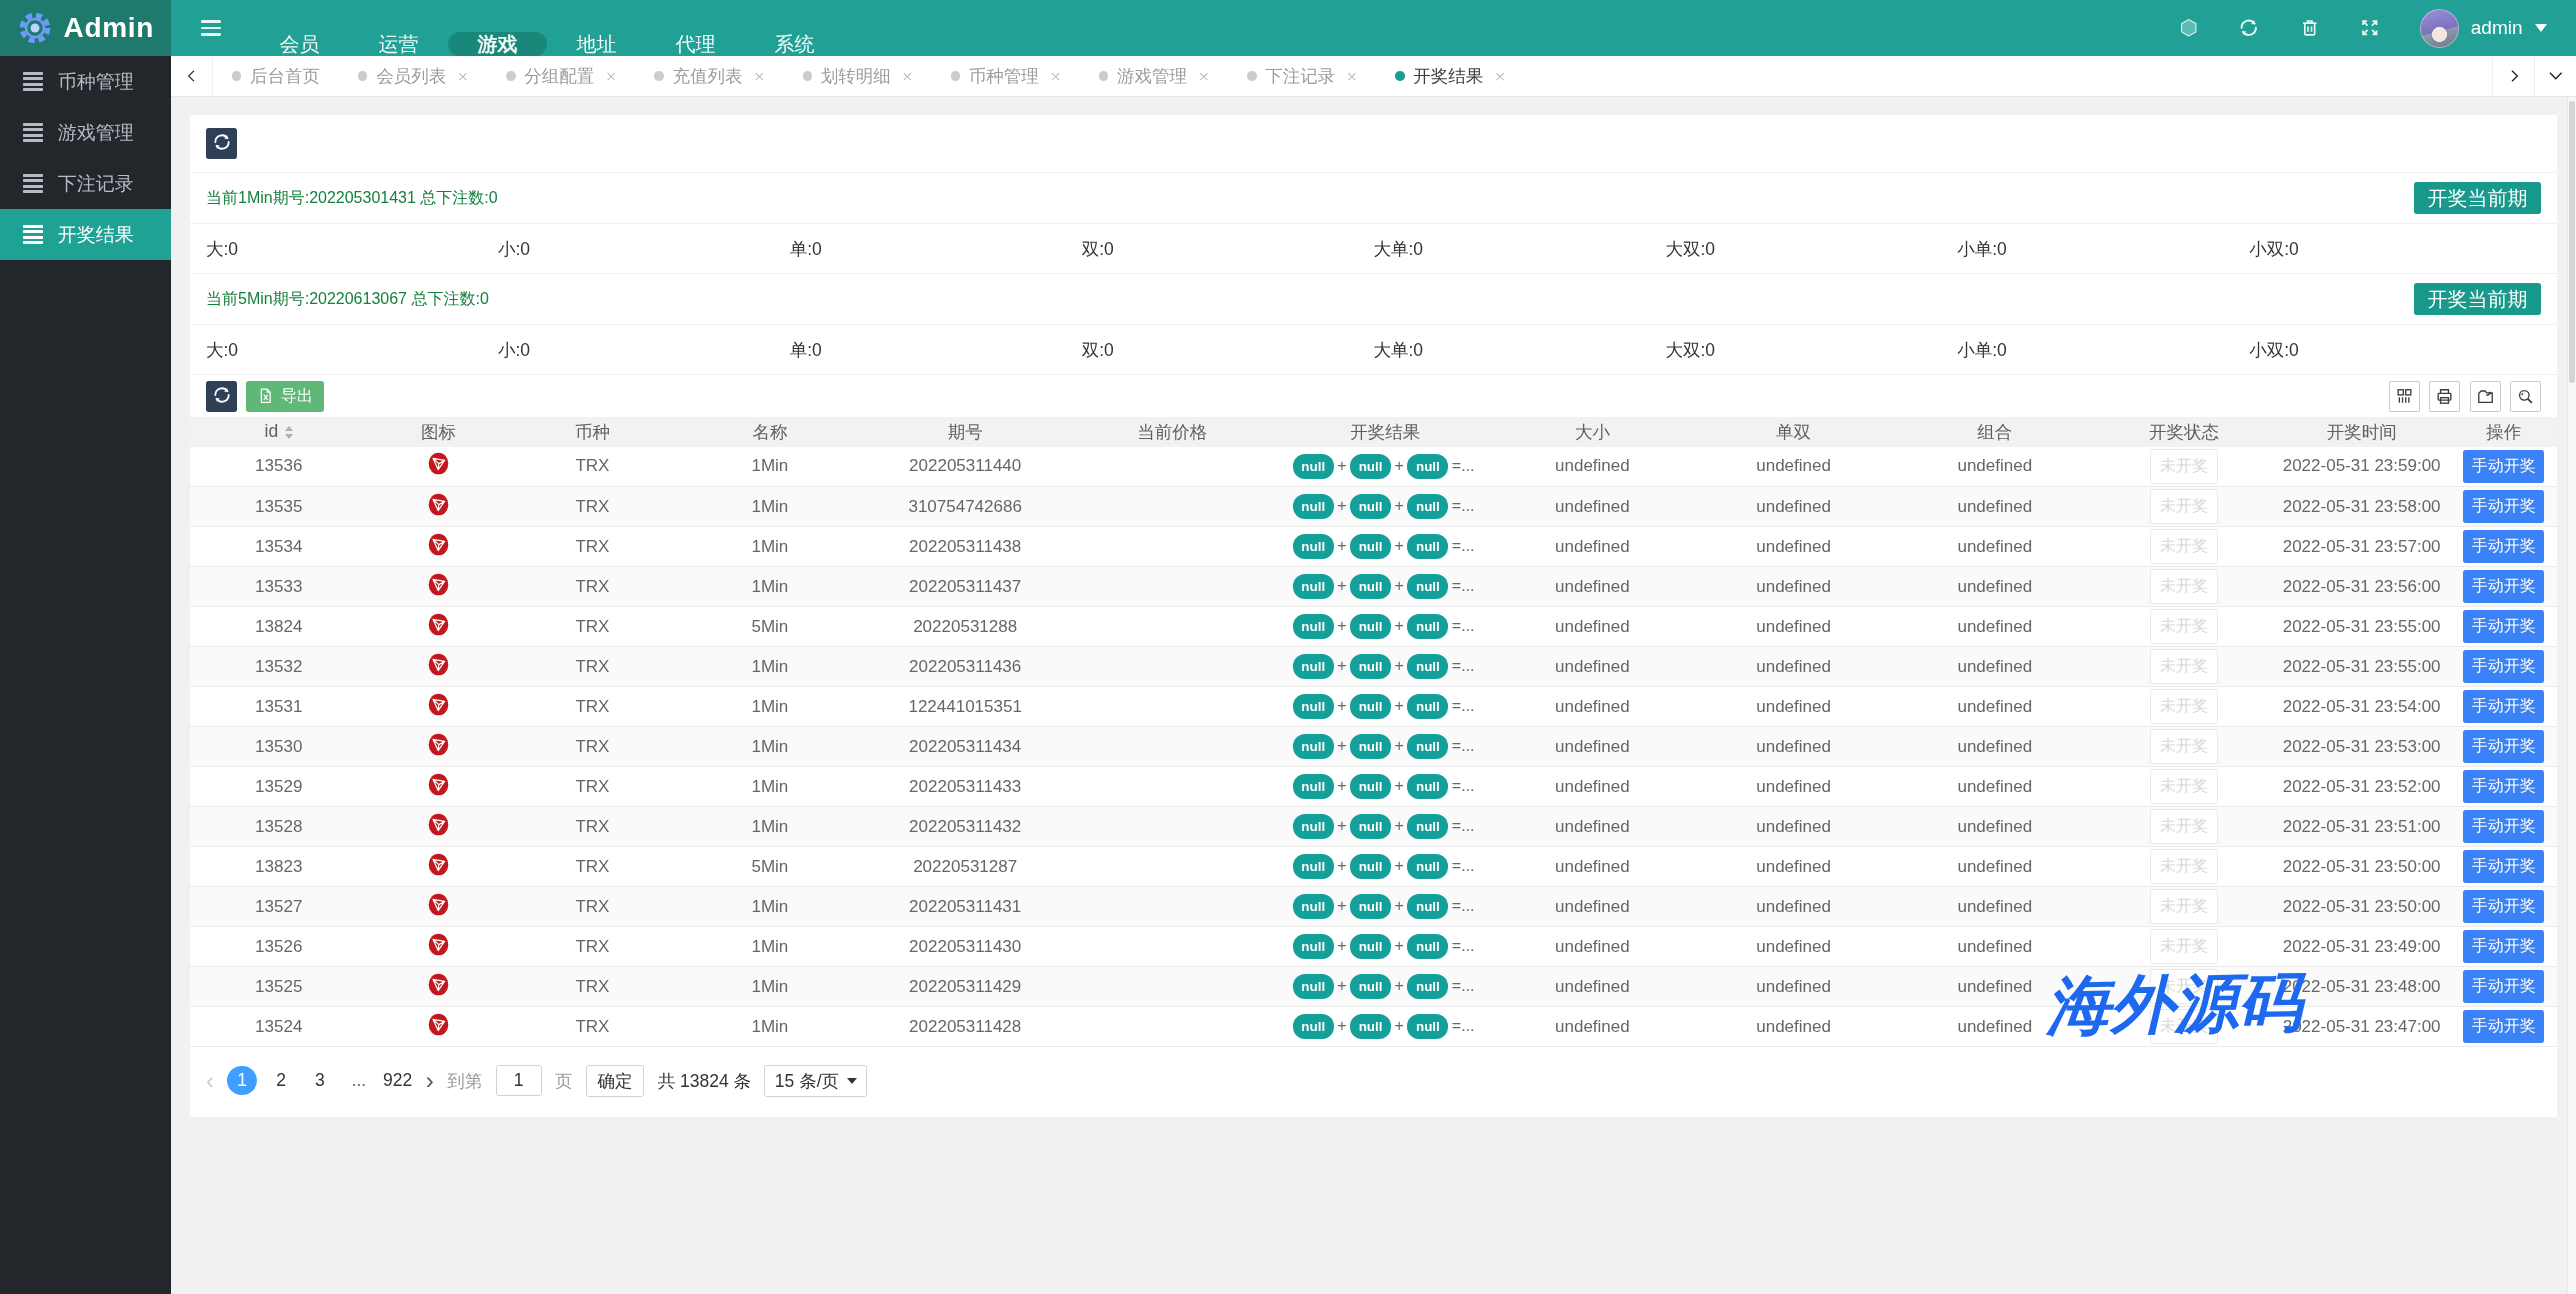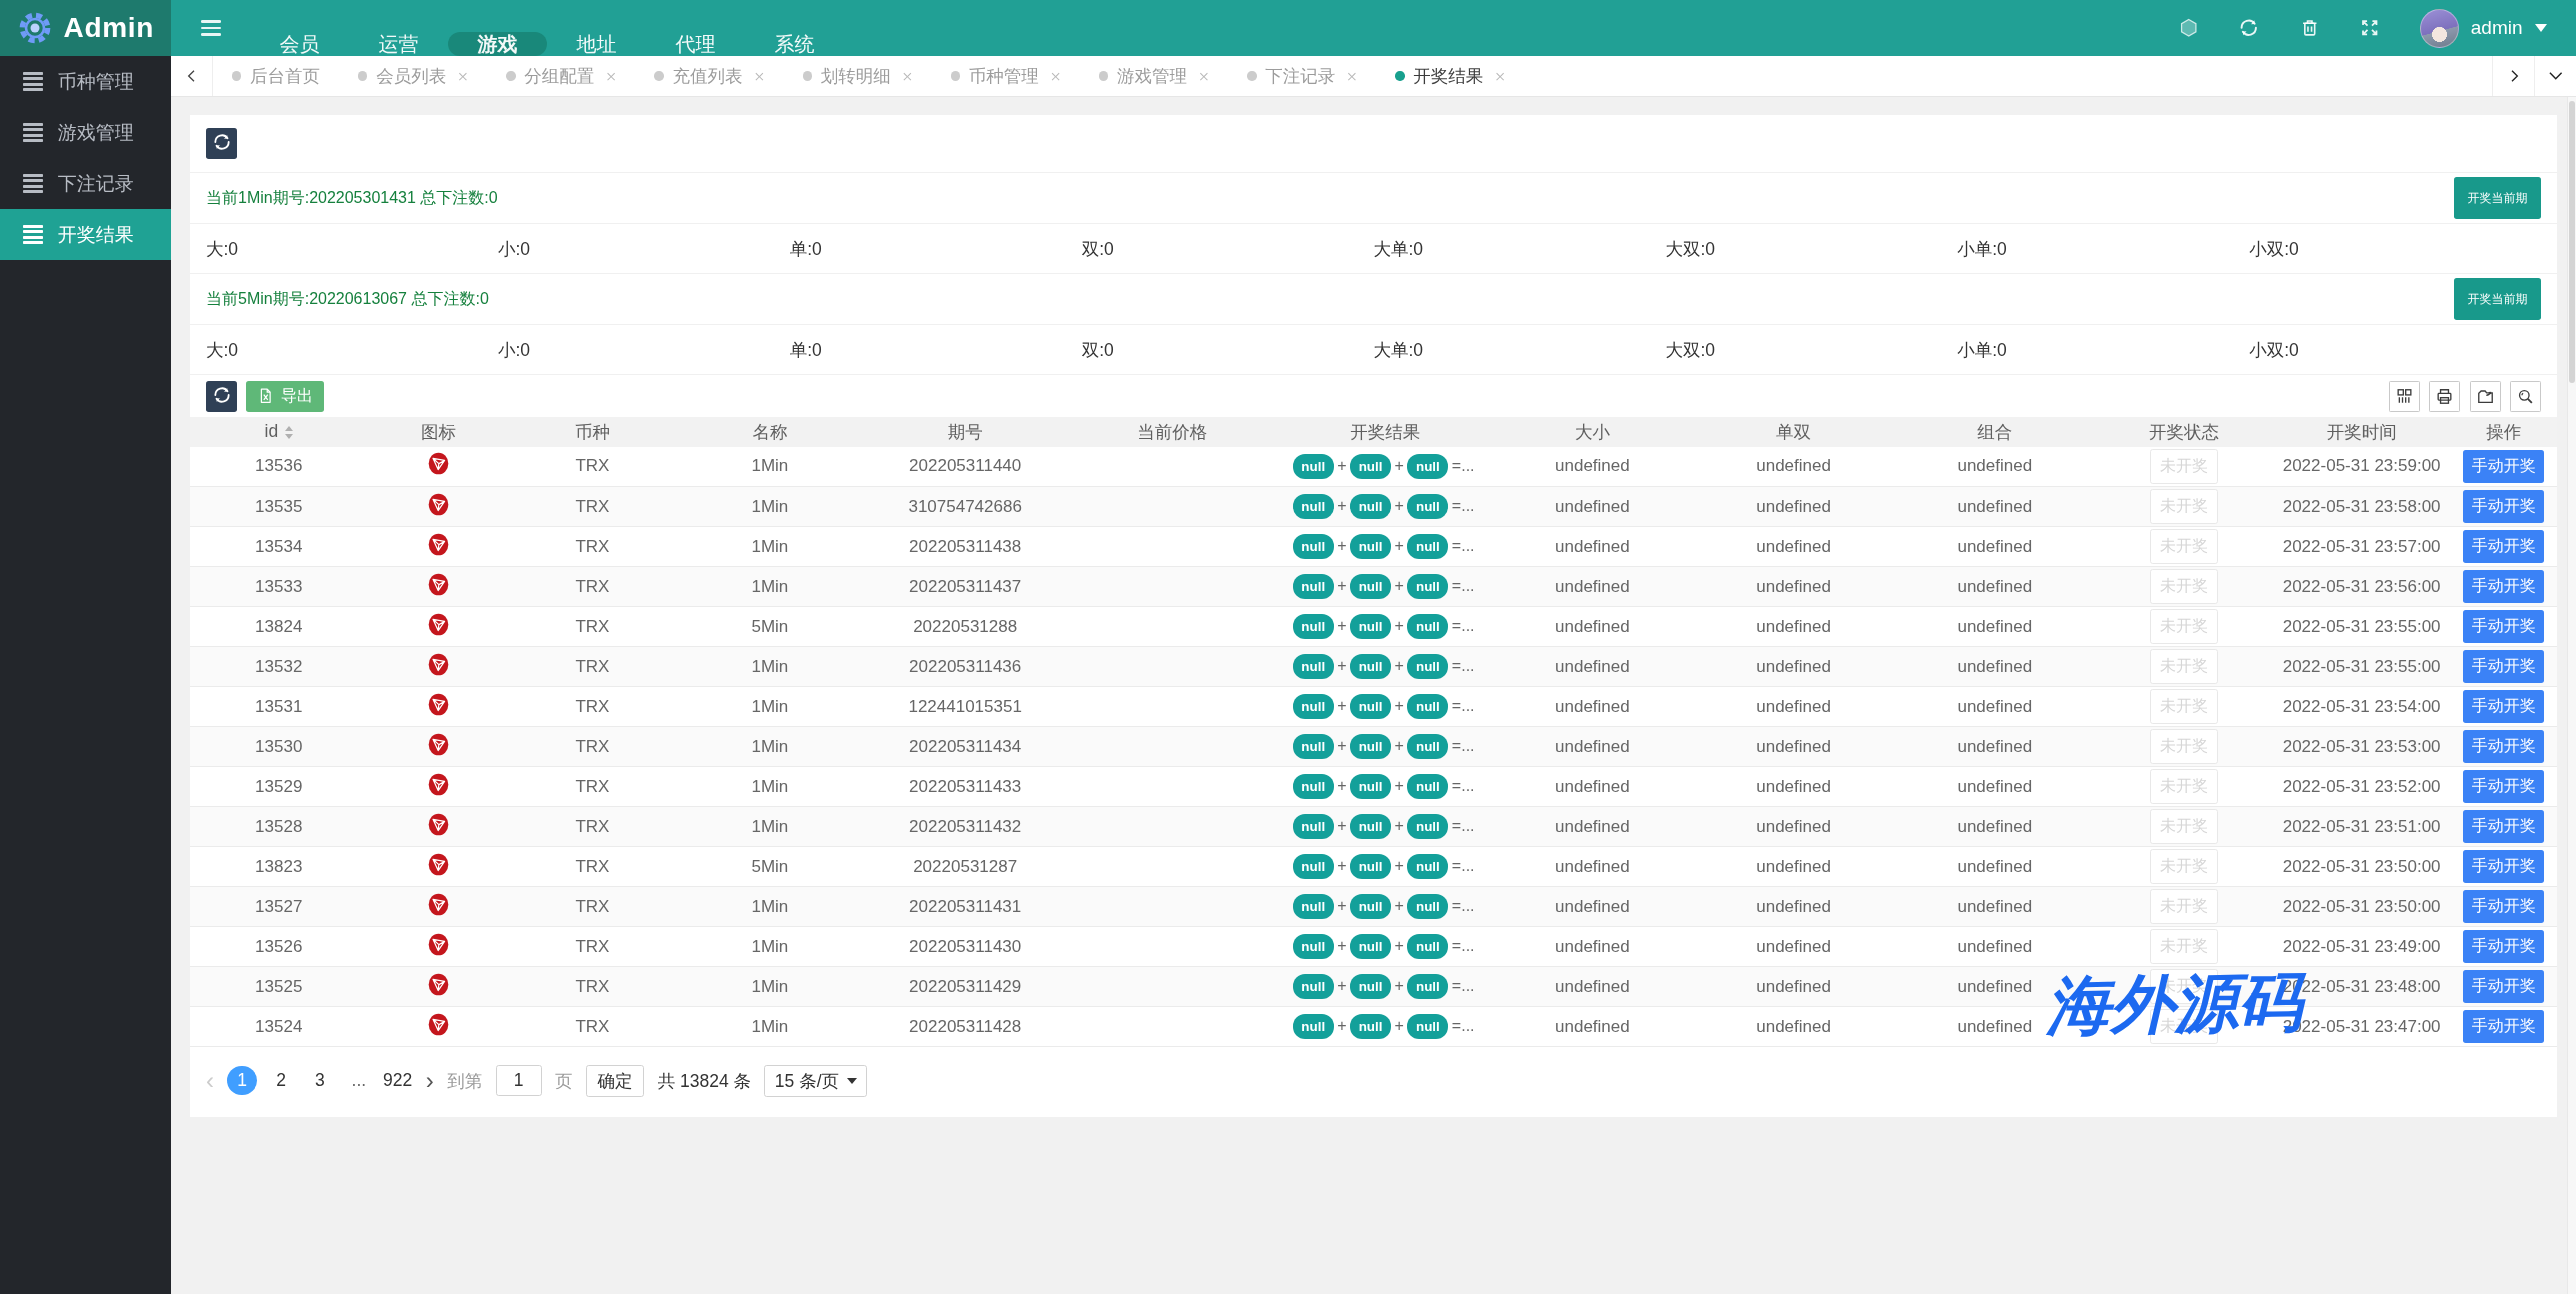--- a/index.html
+++ b/index.html
@@ -50,21 +50,21 @@
   .tab-close { font-size:19px; color:#b8b8b8; margin-left:2.7px; line-height:1; }
 
   .content { position:absolute; top:41px; left:0; right:0; bottom:0; background:#f1f1f1; padding:17.5px 19px; overflow:hidden; }
   .card { background:#fff; }
 
   .sec-refresh { padding:13.4px 16px; border-bottom:0.7px solid #f0f0f0; }
   .btn-dark { width:31px; height:31px; background:#2f4056; border:none; border-radius:2.7px; display:inline-flex; align-items:center; justify-content:center; cursor:pointer; }
 
   .panel-head { height:51px; display:flex; align-items:center; justify-content:space-between; padding:0 16px; border-bottom:0.7px solid #f0f0f0; }
   .panel-title { font-size:16px; color:#15803d; }
-  .btn-teal { background:#18998b; color:#fff; font-size:12px; padding:0 13.4px; height:42px; border:none; border-radius:2.7px; cursor:pointer; }
+  .btn-teal { background:#18998b; color:#fff; font-size:20px; padding:0 13.4px; height:32px; border:none; border-radius:2.7px; cursor:pointer; }
   .stats-row { height:50px; display:flex; align-items:center; padding:0 16px; border-bottom:0.7px solid #f0f0f0; }
   .stat-cell { flex:1; font-size:17.5px; color:#333; }
 
   .table-toolbar { padding:5.4px 16px; display:flex; align-items:center; gap:9px; }
   .btn-green { height:31px; background:#5fb878; color:#fff; border:none; border-radius:2.7px; font-size:16px; display:inline-flex; align-items:center; gap:6.7px; padding:0 10.7px; cursor:pointer; }
   .toolbar-right { margin-left:auto; display:flex; gap:9.4px; }
   .icon-btn { width:31px; height:31px; border:0.7px solid #c9c9c9; background:#fff; display:flex; align-items:center; justify-content:center; border-radius:1.3px; cursor:pointer; }
 
   table { width:100%; border-collapse:collapse; table-layout:fixed; }
   thead th { background:#f2f2f2; height:29.5px; font-size:17.5px; color:#5f5f5f; font-weight:normal; text-align:center; }

